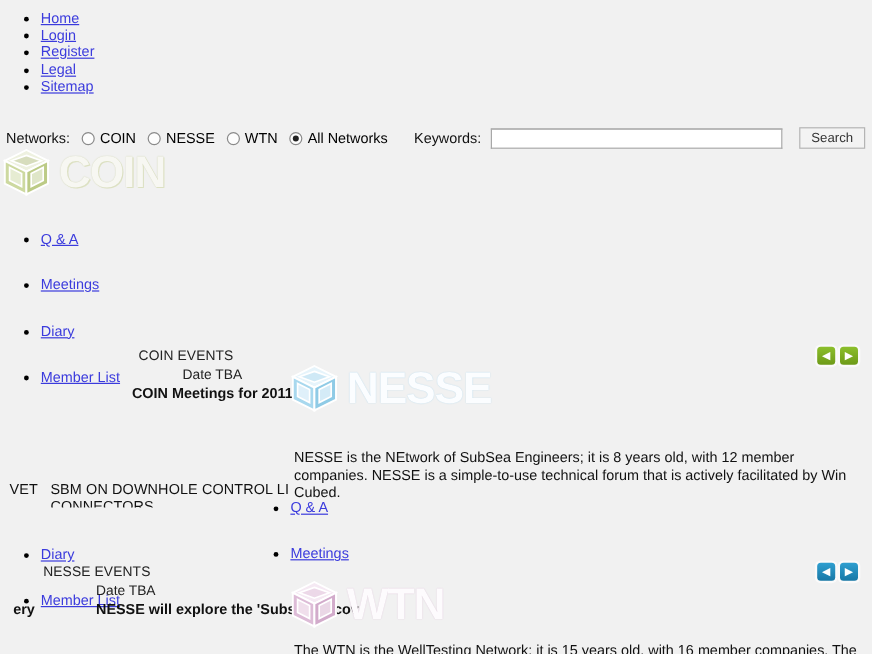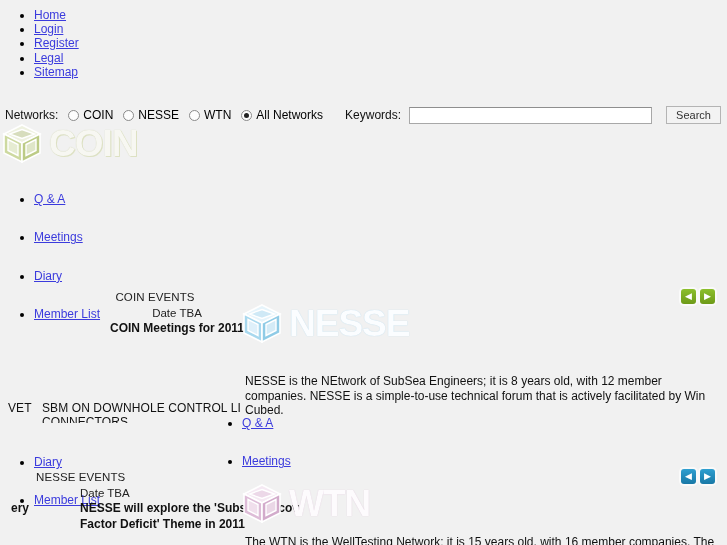--- a/index.html
+++ b/index.html
@@ -322,21 +322,20 @@
   <div class="vet-row" style="left:0px; top:401px; width:240px; height:22px; overflow:hidden;">
     <span class="vet-tag">VET</span>
     <span class="vet-txt" style="top:0;">SBM ON DOWNHOLE CONTROL LINE</span>
     <span class="vet-txt" style="top:14px;">CONNECTORS</span>
   </div>
 
   <div style="position:absolute; left:5px; top:471px; width:300px;margin-left:31px;">
     <div class="events-title">NESSE EVENTS</div>
     <div class="event-date" style="margin-top:4px;">Date TBA</div>
     <div class="event-name" style="margin-top:2px;">NESSE will explore the 'Subsea Recov</div>
-    <div class="event-name" style="margin-top:1px;">Factor Deficit' Theme in 2011</div>
   </div>
 
   <div class="ery" style="left:11px; top:501px;">ery</div>
 
   <div class="arrows" style="left:681px; top:469px;">
     <div class="arrow-btn arrow-blue">◀</div>
     <div class="arrow-btn arrow-blue">▶</div>
   </div>
 
   <div class="netblock" style="left:240px; top:480px; width:487px;">

